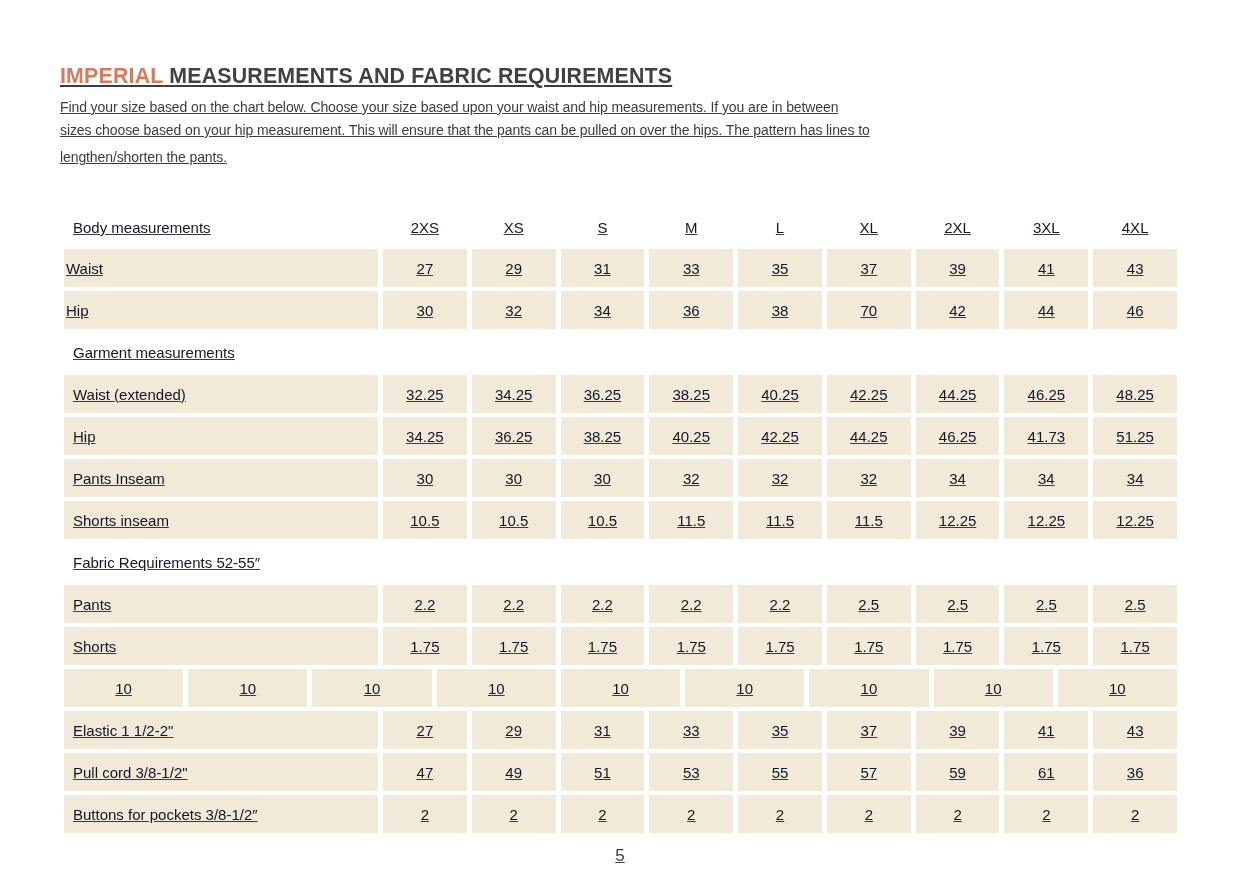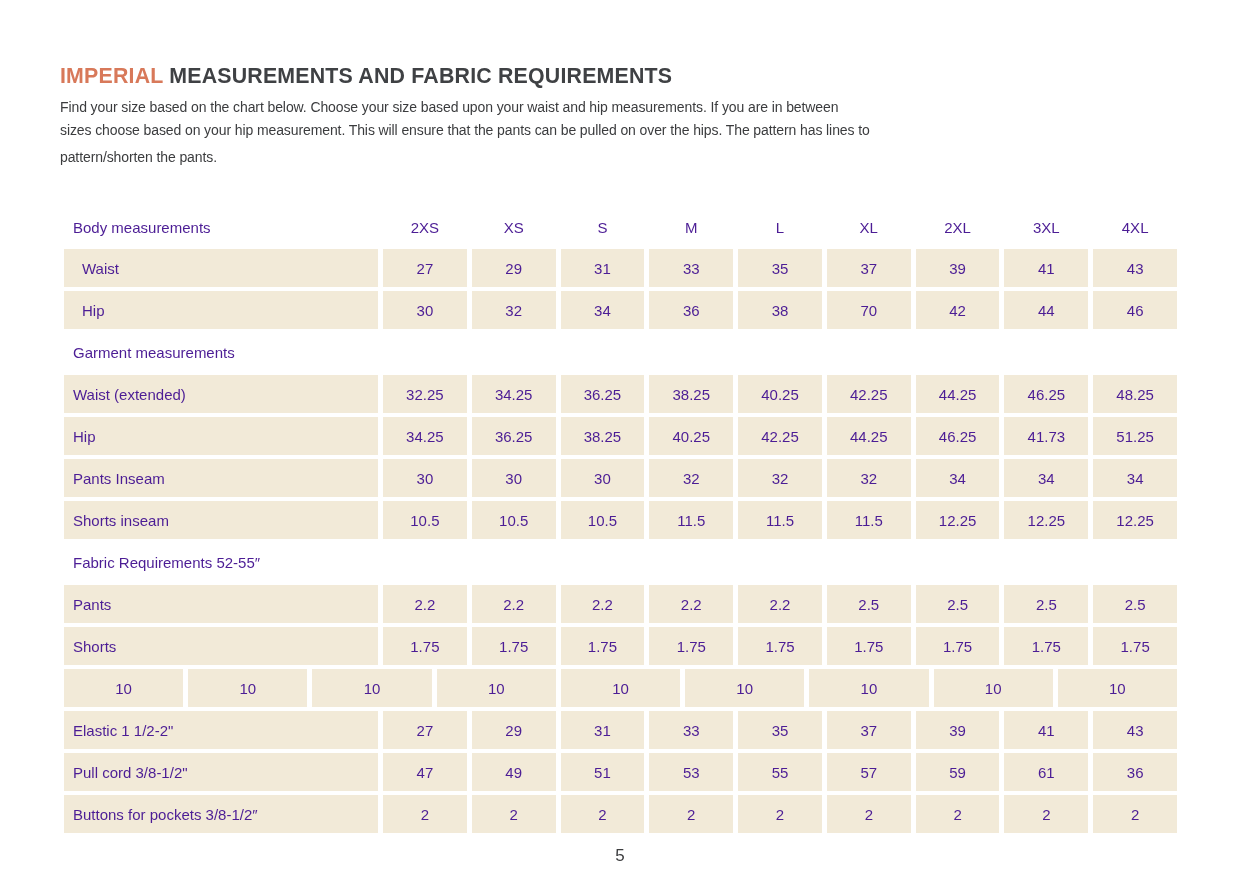--- a/index.html
+++ b/index.html
@@ -11,20 +11,21 @@
   }
   .page {
     position: relative;
     width: 1240px;
     height: 874px;
     background: #ffffff;
     overflow: hidden;
   }
   .content {
     padding-top: 62px;
+    text-decoration: underline;
   }
   .title {
     margin: 0 0 0 60px;
     font-size: 22px;
     line-height: 27px;
     font-weight: 600;
     letter-spacing: 0.2px;
     color: #3f4144;
     transform: scaleX(0.97);
     transform-origin: left center;
@@ -40,39 +41,39 @@
     color: #3b3c3e;
     letter-spacing: -0.1px;
   }
   .intro .line3 {
     margin-top: 4px;
   }
   .size-table {
     margin: 41px 63px 0 64px;
     width: 1113px;
     font-size: 15px;
-    color: #4c1d95;
+    color: #0f172a;
   }
   .trow {
     display: flex;
     gap: 5px;
     margin-bottom: 4px;
   }
   .tcell {
     display: flex;
     align-items: center;
     box-sizing: border-box;
   }
   .label-cell {
     flex: 0 0 314px;
     width: 314px;
     padding-left: 9px;
   }
   .label-cell.indent {
-    padding-left: 18px;
+    padding-left: 2px;
   }
   .value-cell, .size-cell {
     flex: 1 1 0;
     justify-content: center;
   }
   .data-row .tcell {
     background: #f2ead8;
     height: 38px;
   }
   .header-row {
@@ -98,21 +99,21 @@
 <body>
 
 <div class="page">
   <div class="content">
 
     <h1 class="title"><span class="accent">IMPERIAL</span><span> MEASUREMENTS AND FABRIC REQUIREMENTS</span></h1>
 
     <div class="intro">
       <div class="line1">Find your size based on the chart below. Choose your size based upon your waist and hip measurements. If you are in between</div>
       <div class="line2">sizes choose based on your hip measurement. This will ensure that the pants can be pulled on over the hips. The pattern has lines to</div>
-      <div class="line3">pattern/shorten the pants.</div>
+      <div class="line3">lengthen/shorten the pants.</div>
     </div>
 
     <div class="size-table">
         <div class="trow header-row">
           <div class="tcell label-cell">Body measurements</div>
           <div class="tcell size-cell">2XS</div>
           <div class="tcell size-cell">XS</div>
           <div class="tcell size-cell">S</div>
           <div class="tcell size-cell">M</div>
           <div class="tcell size-cell">L</div>

